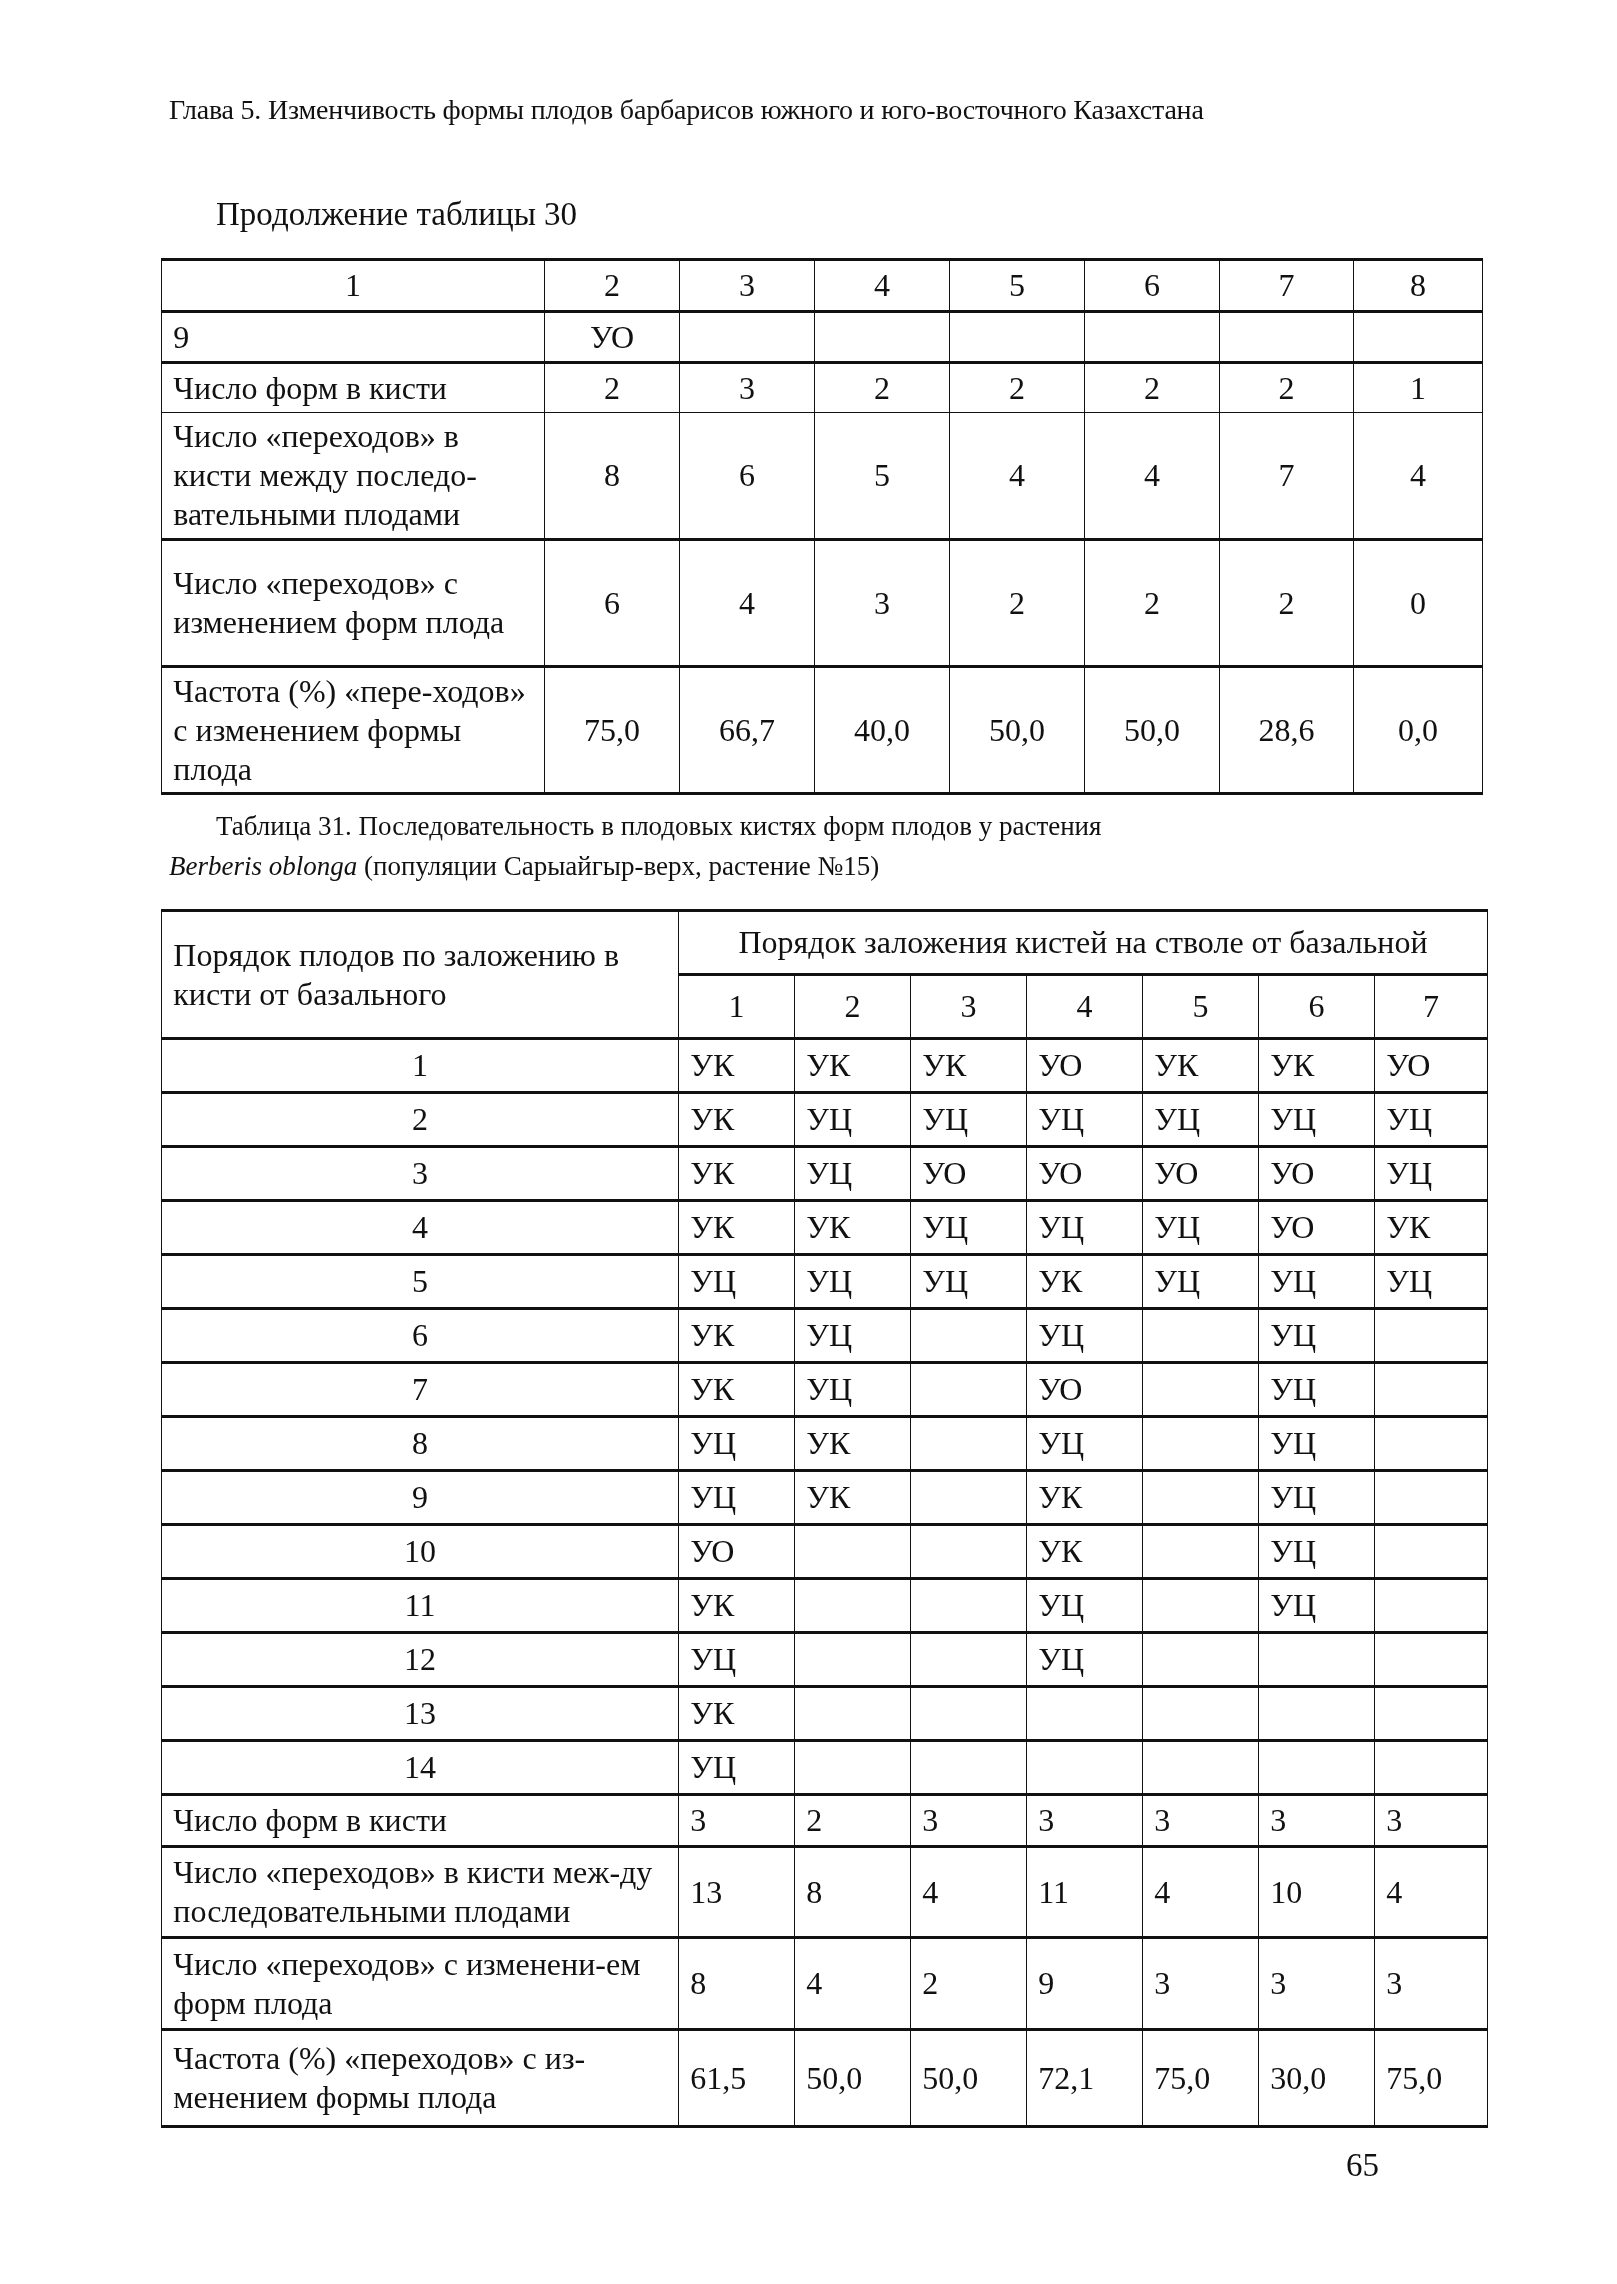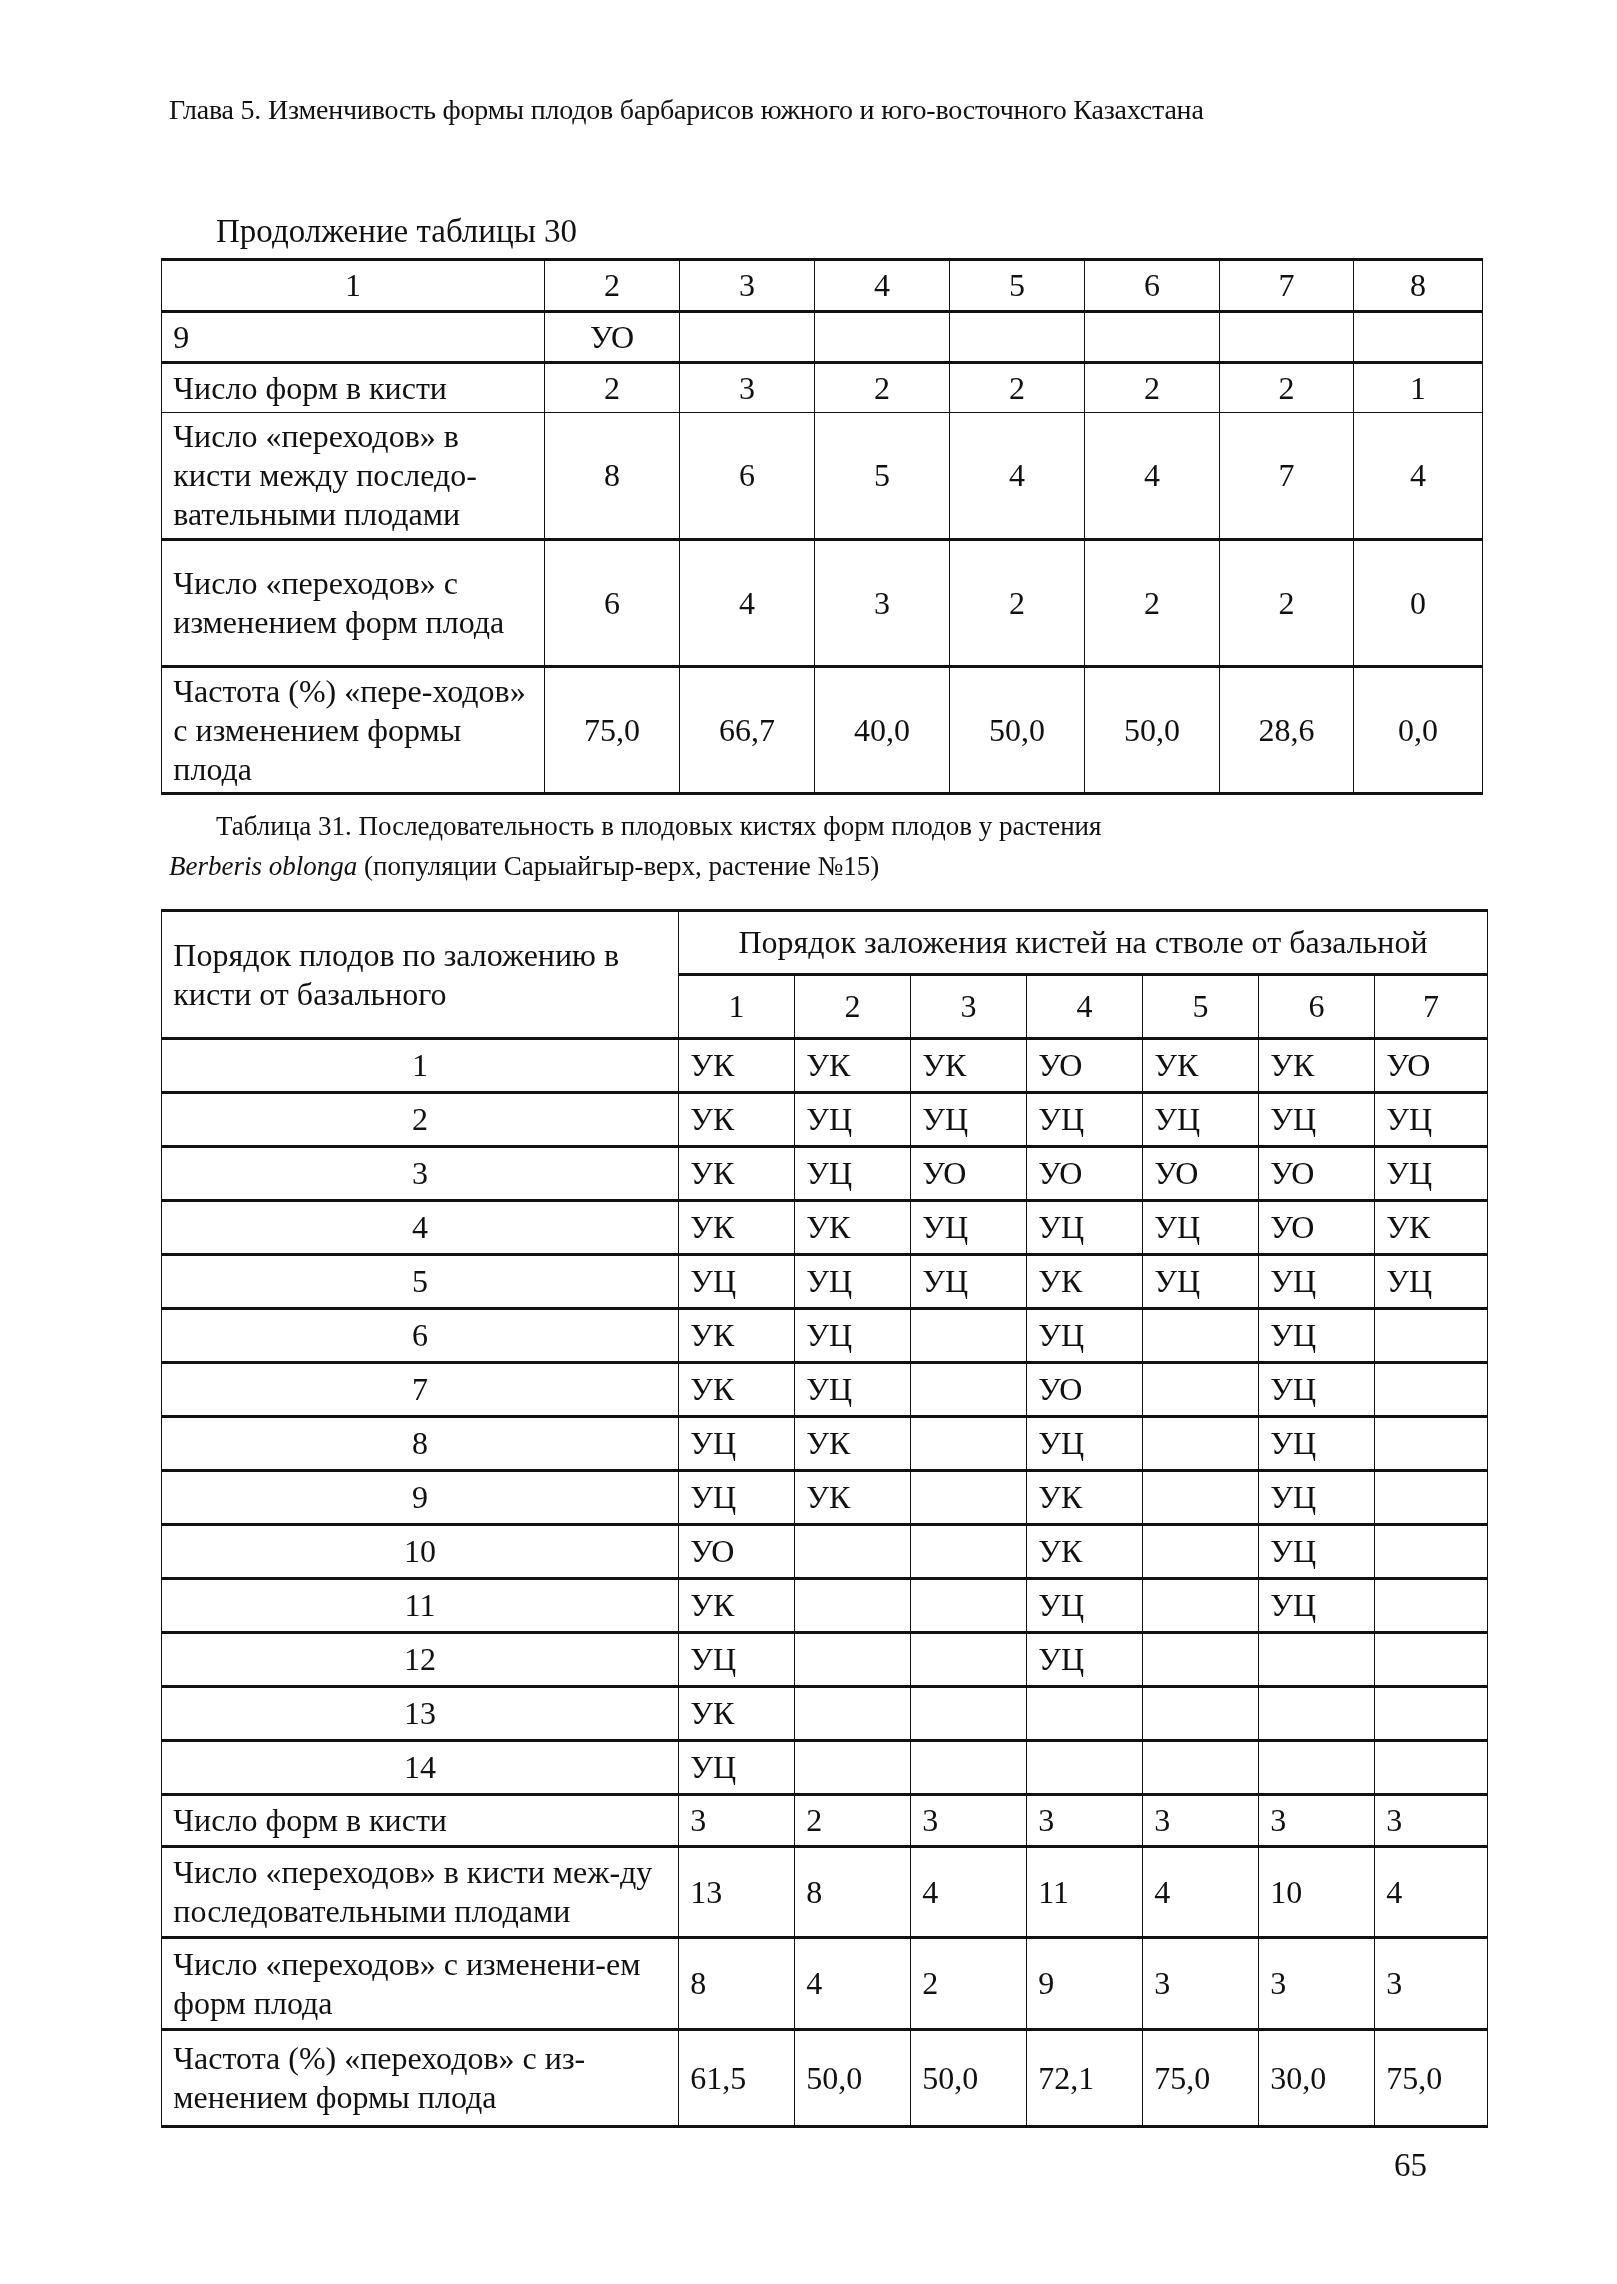--- a/index.html
+++ b/index.html
@@ -6,26 +6,26 @@
   body {
     width: 1618px; height: 2284px; position: relative; overflow: hidden;
     font-family: "Liberation Serif", "DejaVu Serif", serif;
     color: #111111;
   }
   .abs { position: absolute; }
   .running-head {
     left: 169px; top: 90px; width: 1321px;
     font-size: 28px; line-height: 40px; letter-spacing: -0.2px; white-space: nowrap;
   }
-  .cont-caption { left: 216px; top: 211px; font-size: 33px; line-height: 40px; white-space: nowrap; }
+  .cont-caption { left: 216px; top: 194px; font-size: 33px; line-height: 40px; white-space: nowrap; }
   .caption31 { left: 169px; top: 806px; width: 1321px; font-size: 27px; line-height: 40px; }
   .caption31 .l1 { padding-left: 47px; display: block; white-space: nowrap; }
   .caption31 .l2 { display: block; white-space: nowrap; }
   .caption31 i { font-style: italic; margin-top: 30px; }
-  .page-number { left: 1394px; top: 2145px; font-size: 33px; line-height: 40px; }
+  .page-number { left: 1346px; top: 2145px; font-size: 33px; line-height: 40px; }
 
   table { border-collapse: collapse; table-layout: fixed; position: absolute; }
   td {
     border: 1.6px solid #111; font-size: 32px; line-height: 39px;
     padding: 0 11.3px; vertical-align: middle; overflow: hidden;
   }
   tr.thick-top td { border-top: 3.2px solid #111; }
   table.t30 { left: 161px; top: 258px; width: 1321px; border-top: 3.2px solid #111; border-bottom: 3.2px solid #111; }
   table.t30 td.c { text-align: center; padding: 0; }
   table.t30 td.lbl { text-align: left; }

